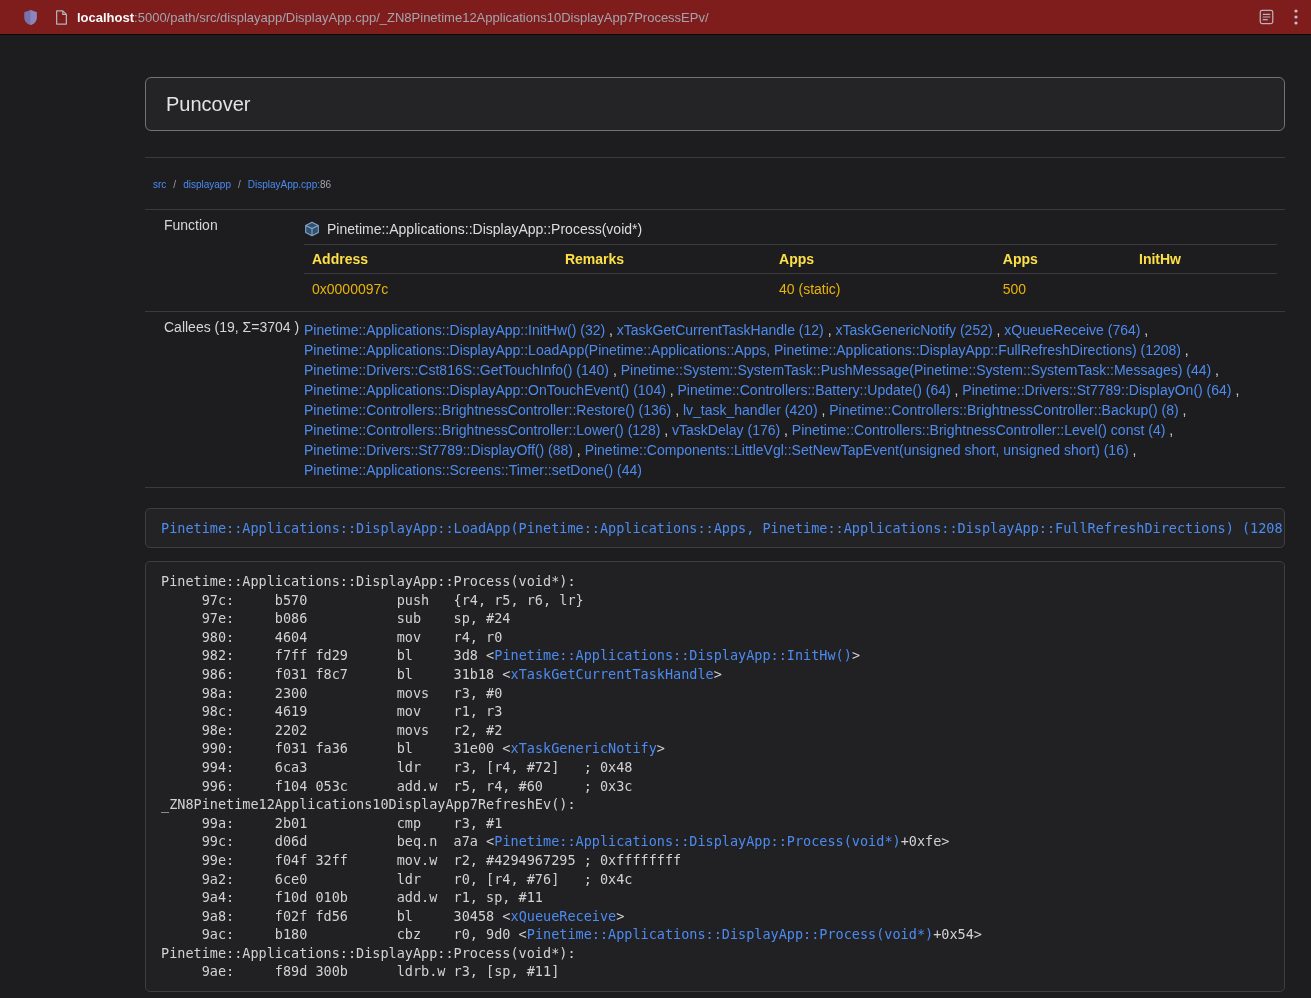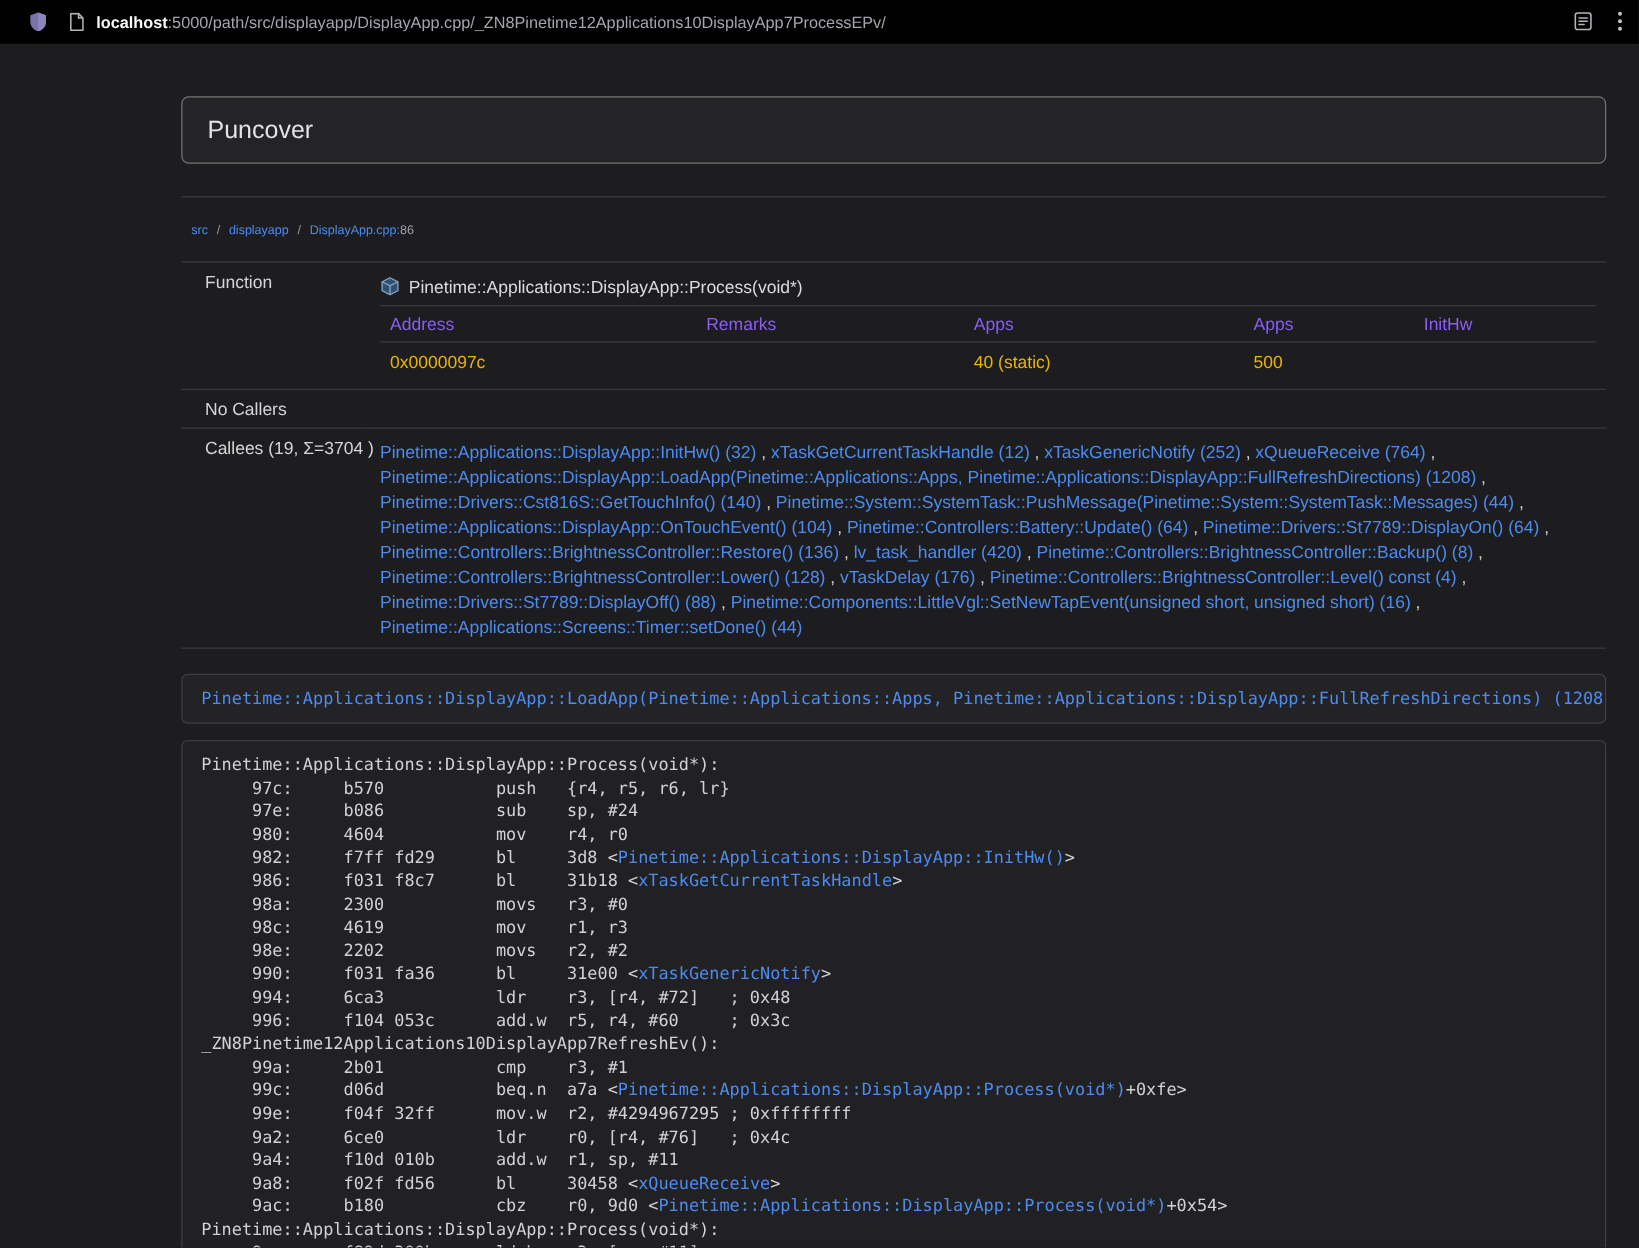--- a/index.html
+++ b/index.html
@@ -7,21 +7,21 @@
   body {
     width: 1311px; height: 998px; overflow: hidden;
     background: #1d1d1f;
     font-family: "Liberation Sans", sans-serif;
     color: #d6d6d8;
   }
 
   
   .browser-bar {
     height: 35px; display: flex; align-items: center;
-    background: #000000; border-bottom: 1px solid #09090c;
+    background: #7f1d1d; border-bottom: 1px solid #09090c;
   }
   .bar-icon { display: inline-flex; align-items: center; justify-content: center; }
   .shield-wrap { margin-left: 23px; }
   .pageinfo-wrap { margin-left: 17px; }
   .address-bar { margin-left: 9px; font-size: 13px; white-space: nowrap; overflow: hidden; flex: 1 1 auto; }
   .url-host { color: #f9f9fb; font-weight: bold; }
   .url-path { color: #a4a4ae; }
   .bar-right { margin-left: auto; display: flex; align-items: center; gap: 20px; margin-right: 13px; flex: 0 0 auto; }
 
   
@@ -53,21 +53,21 @@
   table.fn-table > tbody > tr:last-child > td { border-bottom: 1px solid #3a3a3e; }
   td.lbl {
     width: 145px; font-weight: normal; color: #e9e9eb;
     padding-left: 19px !important; white-space: nowrap;
   }
   .fn-line { display: flex; align-items: center; gap: 7px; line-height: 20px; margin: 2px 0 5px 0; color: #dcdcde; }
 
   
   table.stats { width: 100%; border-collapse: collapse; table-layout: fixed; margin-top: 5px; border-top: 1px solid #3a3a3e; }
   table.stats th {
-    text-align: left; font-weight: normal; color: #8b5cf6;
+    text-align: left; font-weight: bold; color: #fde047;
     padding: 6px 8px; border-bottom: 1px solid #3a3a3e; font-size: 14px;
   }
   table.stats td { padding: 7px 8px; color: #eab308; }
   .c-addr { width: 26%; } .c-rem { width: 22%; } .c-stack { width: 23%; } .c-code { width: 14%; } .c-static { width: 15%; }
 
   td.callees { line-height: 20px; padding-top: 8px !important; }
 
   
   .symbol-panel {
     margin-top: 20px; border: 1px solid #3e3e42; background: #232326;
@@ -163,24 +163,20 @@
                 <td></td>
                 <td>40 (static)</td>
                 <td>500</td>
                 <td></td>
               </tr>
             </tbody>
           </table>
         </td>
       </tr>
       <tr>
-        <td class="lbl">No Callers</td>
-        <td></td>
-      </tr>
-      <tr>
         <td class="lbl">Callees (19, Σ=3704 )</td>
         <td class="callees"><a href="#" class="lnk">Pinetime::Applications::DisplayApp::InitHw() (32)</a> , <a href="#" class="lnk">xTaskGetCurrentTaskHandle (12)</a> , <a href="#" class="lnk">xTaskGenericNotify (252)</a> , <a href="#" class="lnk">xQueueReceive (764)</a> , <a href="#" class="lnk">Pinetime::Applications::DisplayApp::LoadApp(Pinetime::Applications::Apps, Pinetime::Applications::DisplayApp::FullRefreshDirections) (1208)</a> , <a href="#" class="lnk">Pinetime::Drivers::Cst816S::GetTouchInfo() (140)</a> , <a href="#" class="lnk">Pinetime::System::SystemTask::PushMessage(Pinetime::System::SystemTask::Messages) (44)</a> , <a href="#" class="lnk">Pinetime::Applications::DisplayApp::OnTouchEvent() (104)</a> , <a href="#" class="lnk">Pinetime::Controllers::Battery::Update() (64)</a> , <a href="#" class="lnk">Pinetime::Drivers::St7789::DisplayOn() (64)</a> , <a href="#" class="lnk">Pinetime::Controllers::BrightnessController::Restore() (136)</a> , <a href="#" class="lnk">lv_task_handler (420)</a> , <a href="#" class="lnk">Pinetime::Controllers::BrightnessController::Backup() (8)</a> , <a href="#" class="lnk">Pinetime::Controllers::BrightnessController::Lower() (128)</a> , <a href="#" class="lnk">vTaskDelay (176)</a> , <a href="#" class="lnk">Pinetime::Controllers::BrightnessController::Level() const (4)</a> , <a href="#" class="lnk">Pinetime::Drivers::St7789::DisplayOff() (88)</a> , <a href="#" class="lnk">Pinetime::Components::LittleVgl::SetNewTapEvent(unsigned short, unsigned short) (16)</a> , <a href="#" class="lnk">Pinetime::Applications::Screens::Timer::setDone() (44)</a></td>
       </tr>
     </tbody>
   </table>
 
   <div class="symbol-panel">
     <a href="#" class="lnk">Pinetime::Applications::DisplayApp::LoadApp(Pinetime::Applications::Apps, Pinetime::Applications::DisplayApp::FullRefreshDirections) (1208)</a>
   </div>
 

